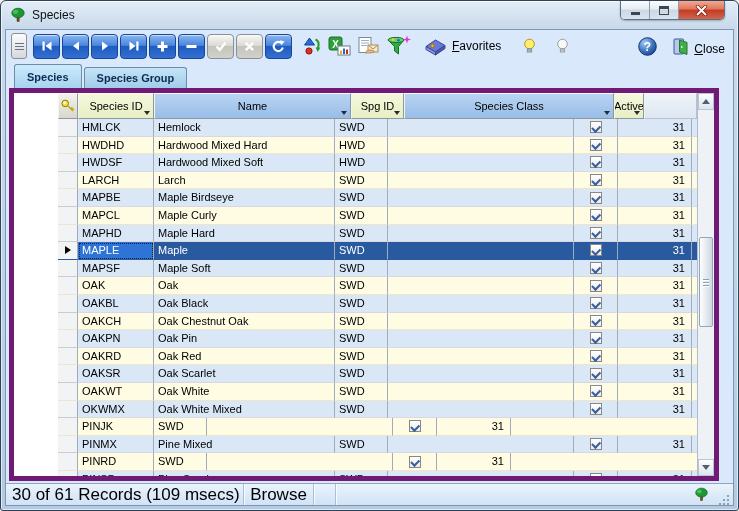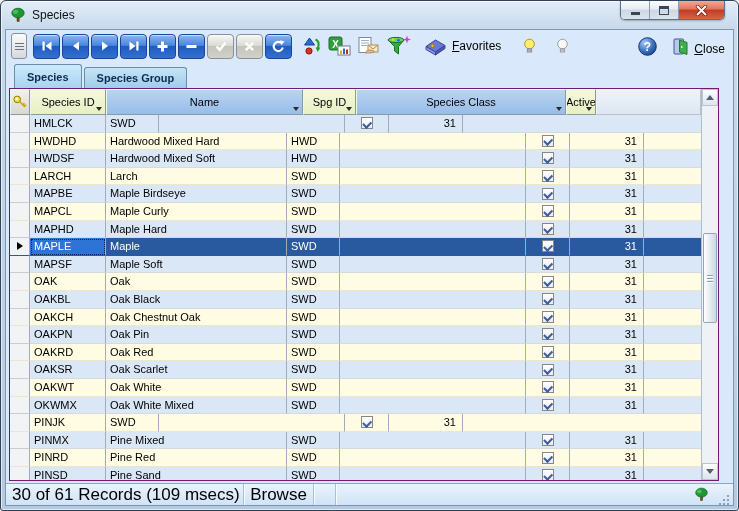--- a/index.html
+++ b/index.html
@@ -51,21 +51,21 @@
   .closegrp { display:flex; align-items:flex-end; margin-left:10px; cursor:default; }
 
   
   .tabbar { height:26px; display:flex; align-items:flex-end; padding-left:8px; }
   .tab { height:21px; padding:0 12px; display:flex; align-items:center;
     background:linear-gradient(180deg,#c6e4f6,#9fcdea); border:1px solid #6a8ea8; border-bottom:none;
     border-radius:3px 3px 0 0; font-size:11px; font-weight:bold; color:#0e2a52; margin-right:2px; cursor:default; }
   .tab.active { height:24px; background:linear-gradient(180deg,#cdeafc,#a6d4ee); z-index:2; }
 
   
-  .gridwrap { flex:1; margin:0 14px 2px 3px; border:1px solid #701a75; background:#fff; display:flex; overflow:hidden; }
+  .gridwrap { flex:1; margin:0 14px 2px 3px; border:5px solid #701a75; background:#fff; display:flex; overflow:hidden;padding-left:44px; }
   .gridmain { flex:1; display:flex; flex-direction:column; overflow:hidden; }
   .gridheader { height:26px; display:flex; flex:none; background:#dfe6ee; }
   .hc { position:relative; border-style:solid; border-width:1px; border-color:#fafcf6 #8f979f #8f979f #f2f5ee;
     font-size:11px; color:#000; display:flex; align-items:center; justify-content:center; overflow:hidden; flex:none; }
   .hc.pale { background:linear-gradient(180deg,#f4f8dc,#e7efc4); }
   .hc.blue { background:linear-gradient(180deg,#b9d4f2,#98bde8); }
   .hc.keycol { background:linear-gradient(180deg,#f2f2ec,#d8d8ce); }
   .hc.filler { background:linear-gradient(180deg,#eef3f8,#dde7f2); border-color:#f4f8fa #b8c2cc #b8c2cc #eef2f4; flex:1; }
   .harr { position:absolute; right:3px; bottom:3px; width:0; height:0;
     border-left:3px solid transparent; border-right:3px solid transparent; border-top:4px solid #2a2a2a; }
@@ -322,20 +322,21 @@
           <div class="hc pale" style="width:30px">
             <span>Active</span>
               <span class="harr"></span>
           </div>
           <div class="hc filler"></div>
         </div>
         <div class="rows">
             <div class="grow rb">
               <div class="gc ci"></div>
               <div class="gc c1">HMLCK</div>
+              <div class="gc c2">Hemlock</div>
               <div class="gc c3">SWD</div>
               <div class="gc c4"></div>
               <div class="gc c5">
                 <span class="cbx on"></span>
               </div>
               <div class="gc c6">31</div>
               <div class="gc c7"></div>
             </div>
             <div class="grow rc">
               <div class="gc ci"></div>
@@ -550,21 +551,20 @@
               <div class="gc c4"></div>
               <div class="gc c5">
                 <span class="cbx on"></span>
               </div>
               <div class="gc c6">31</div>
               <div class="gc c7"></div>
             </div>
             <div class="grow rc">
               <div class="gc ci"></div>
               <div class="gc c1">PINRD</div>
-              <div class="gc c2">Pine Red</div>
               <div class="gc c3">SWD</div>
               <div class="gc c4"></div>
               <div class="gc c5">
                 <span class="cbx on"></span>
               </div>
               <div class="gc c6">31</div>
               <div class="gc c7"></div>
             </div>
             <div class="grow rb">
               <div class="gc ci"></div>

